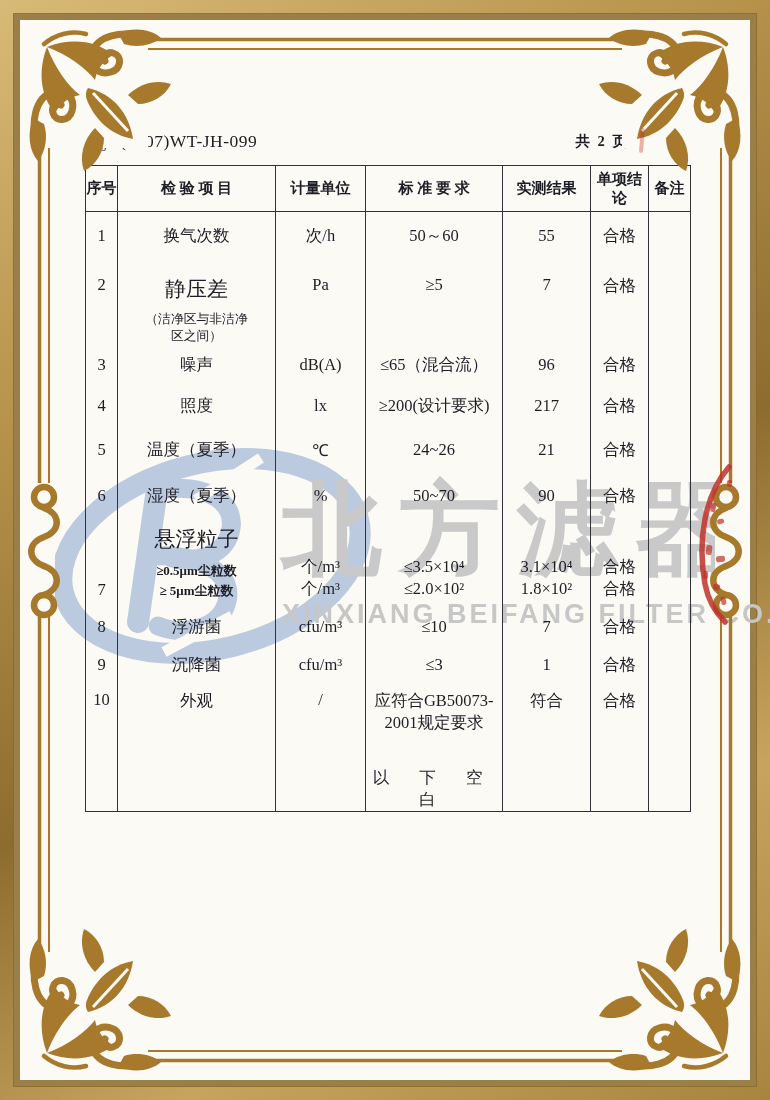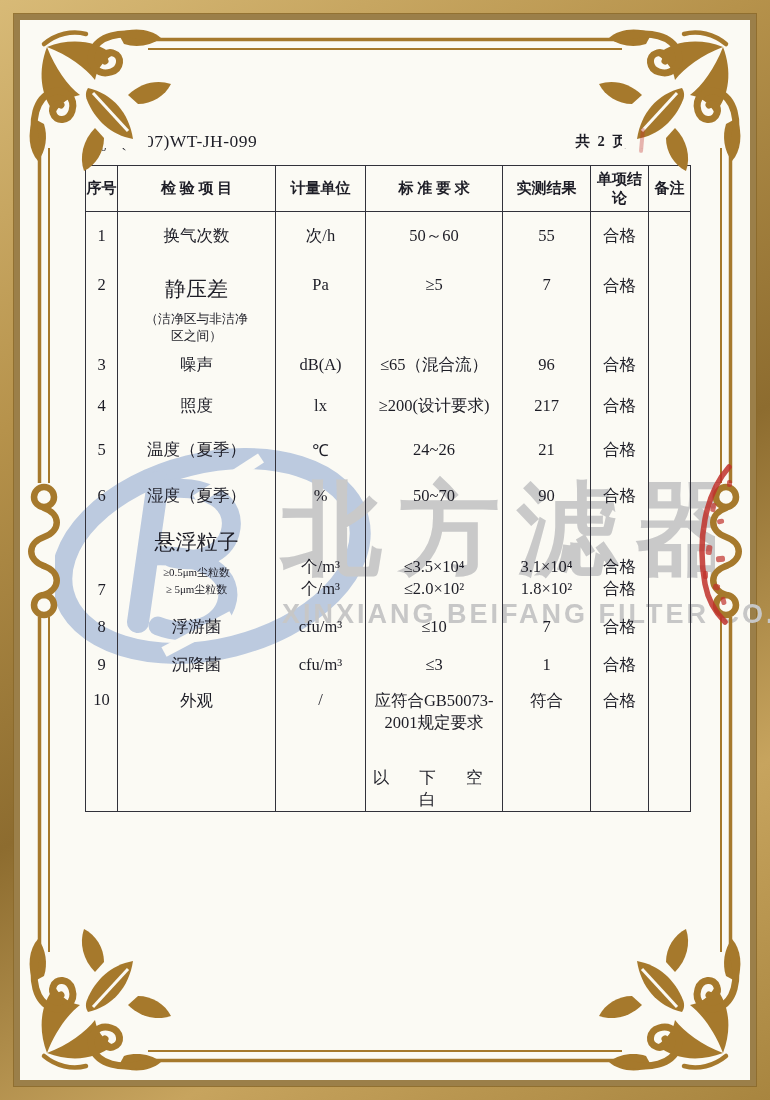--- a/index.html
+++ b/index.html
@@ -29,21 +29,21 @@
   .rt th:first-child,.rt td:first-child{border-left:none;}
   .rt thead th{border-bottom:1.5px solid #31313a;height:45px;font-size:15px;font-weight:bold;}
   .pre{white-space:pre-line;line-height:1.35;}
   .item-main{display:block;font-size:21px;}
   .sub-note{display:block;font-size:12.8px;line-height:1.35;margin-top:8px;}
   .r1{height:48px}.r2{height:80px}.r3{height:40px}.r4{height:42px}.r5{height:45px}
   .r6{height:47px}.r7{height:88px}.r8{height:40px}.r9{height:36px}.r10{height:69px}
   .r2 td{vertical-align:top;padding-top:15px;}
   .r7 td{vertical-align:bottom;padding-bottom:7px;}
   .r7 td.item-cell{vertical-align:middle;padding-bottom:0;}
-  .r7 .sub-note{font-size:11px;line-height:1.55;}
+  .r7 .sub-note{font-size:13px;line-height:1.55;font-weight:bold;}
   .r10 td{vertical-align:top;padding-top:7px;}
   .r11 td{vertical-align:top;padding-top:15px;}
   .blank-label{letter-spacing:13px;font-size:17px;}
   svg.overlay{position:absolute;left:0;top:0;z-index:2;pointer-events:none;}
   svg.stamp{z-index:4;}
 </style>
 </head>
 <body>
 
 <div class="page">

